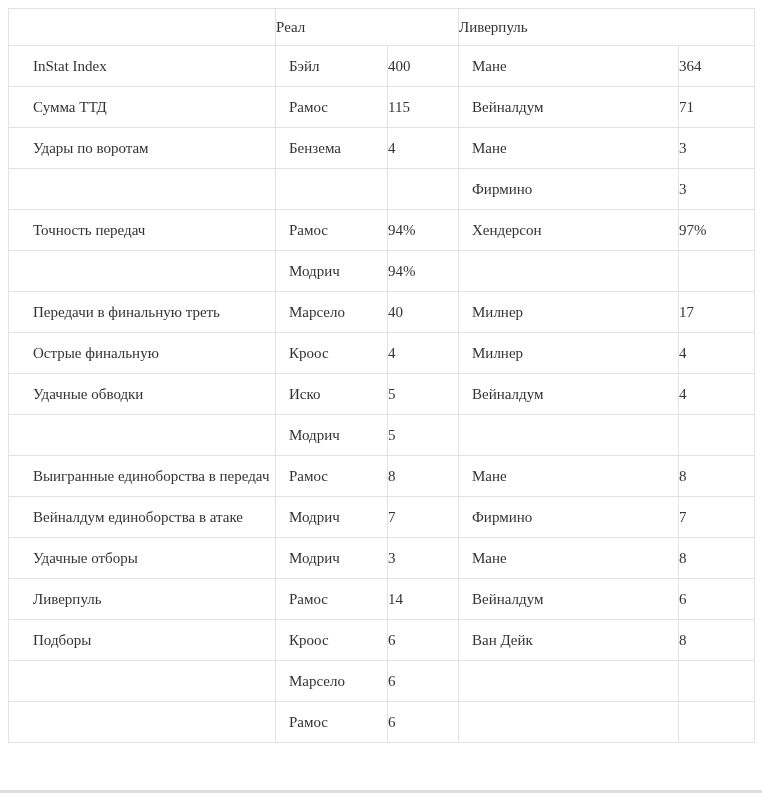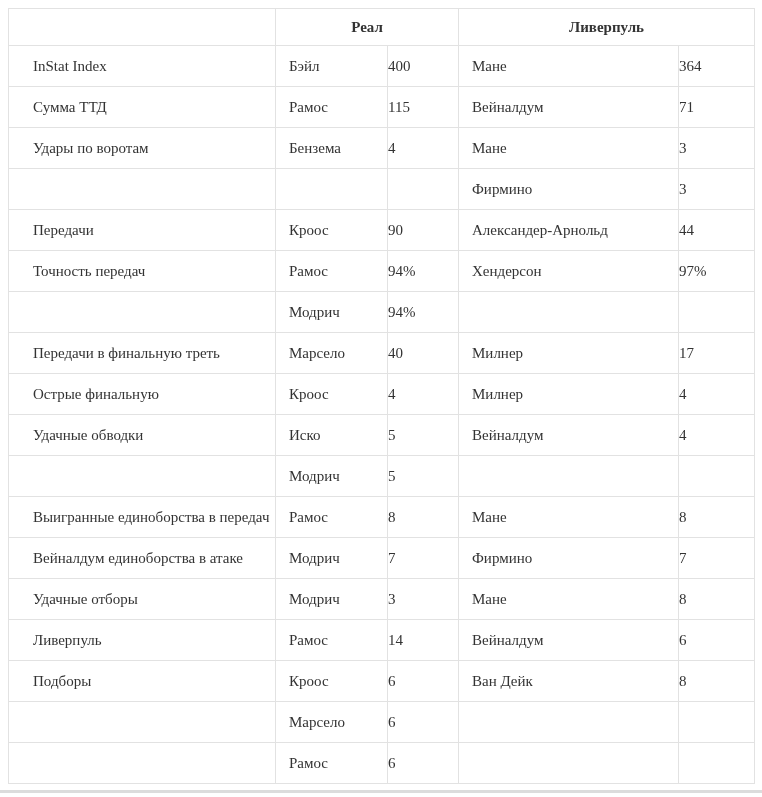--- a/index.html
+++ b/index.html
@@ -25,22 +25,22 @@
   table.stats th,
   table.stats td {
     border: 1px solid #e2e2e2;
     color: #333333;
     font-size: 15px;
     vertical-align: middle;
     overflow: hidden;
   }
   table.stats th {
     height: 36px;
-    font-weight: bold;
-    text-align: center;
+    font-weight: normal;
+    text-align: left;
     padding: 0;
   }
   table.stats td {
     height: 40px;
     padding: 0 4px 0 13px;
     text-align: left;
   }
   table.stats td.c-value {
     text-align: left;
     padding: 0;
@@ -99,27 +99,20 @@
         <td class="c-value">3</td>
       </tr>
       <tr>
         <td class="c-stat"></td>
         <td class="c-player"></td>
         <td class="c-value"></td>
         <td class="c-player">Фирмино</td>
         <td class="c-value">3</td>
       </tr>
       <tr>
-        <td class="c-stat">Передачи</td>
-        <td class="c-player">Кроос</td>
-        <td class="c-value">90</td>
-        <td class="c-player">Александер-Арнольд</td>
-        <td class="c-value">44</td>
-      </tr>
-      <tr>
         <td class="c-stat">Точность передач</td>
         <td class="c-player">Рамос</td>
         <td class="c-value">94%</td>
         <td class="c-player">Хендерсон</td>
         <td class="c-value">97%</td>
       </tr>
       <tr>
         <td class="c-stat"></td>
         <td class="c-player">Модрич</td>
         <td class="c-value">94%</td>

